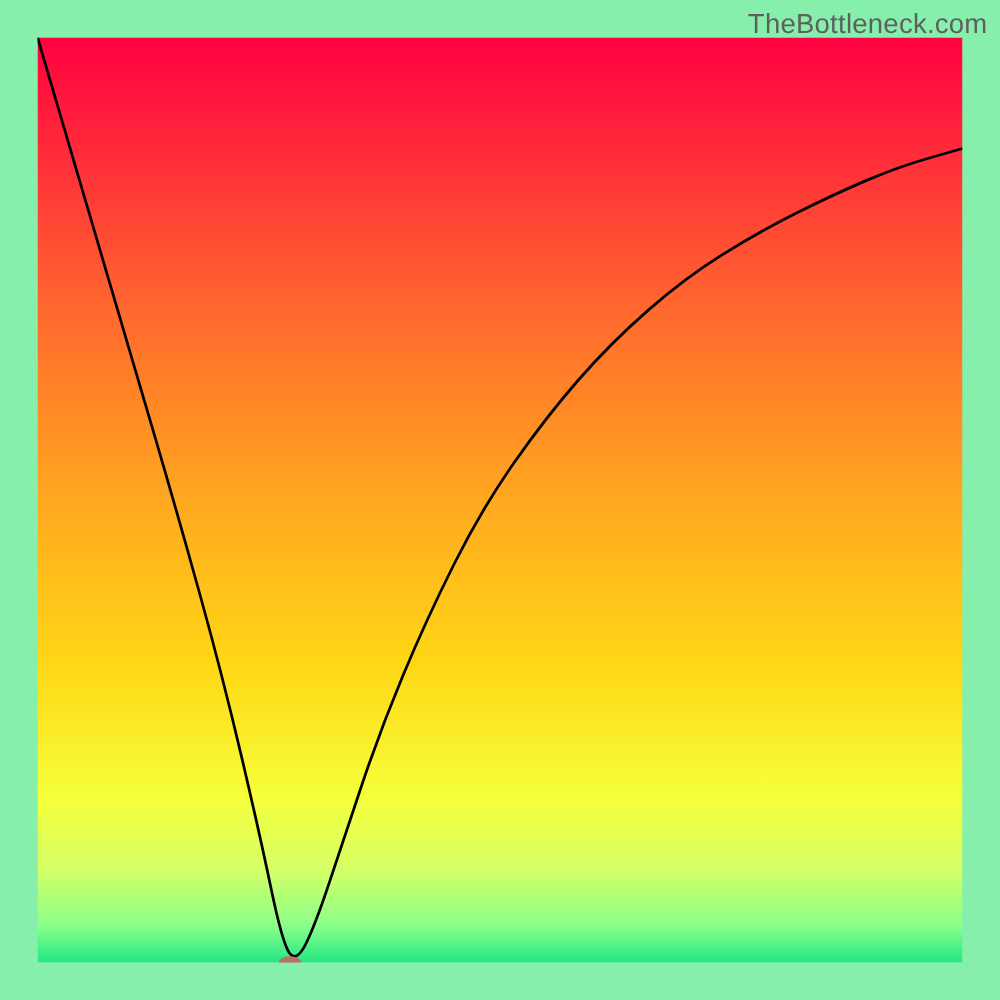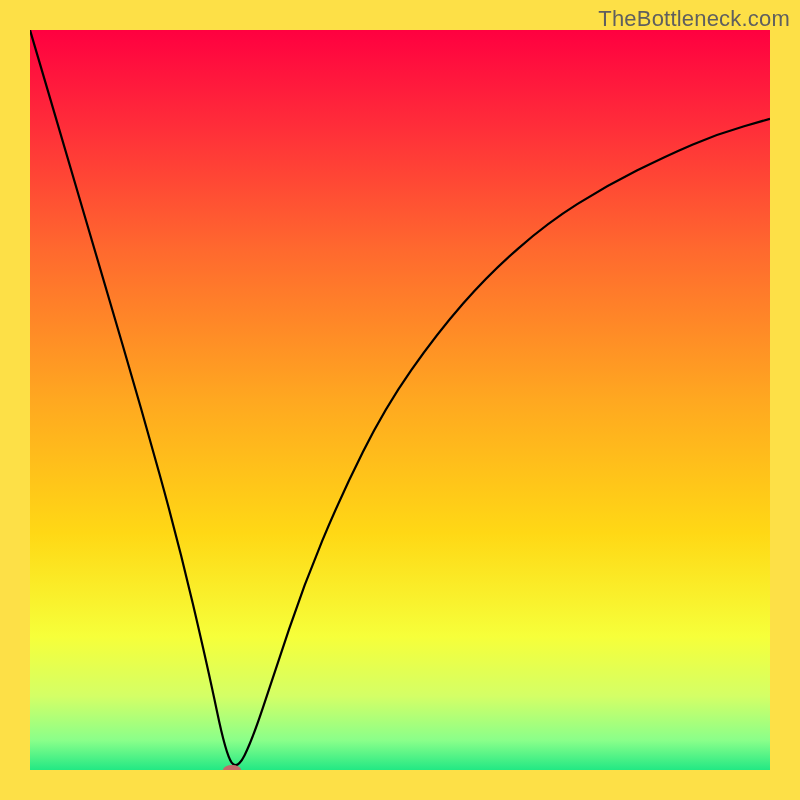--- a/index.html
+++ b/index.html
@@ -7,21 +7,21 @@
     padding: 0;
     width: 800px;
     height: 800px;
     overflow: hidden;
     font-family: Arial, Helvetica, sans-serif;
   }
   .chart-container {
     position: relative;
     width: 800px;
     height: 800px;
-    background: #fde047;
+    background: #86efac;
   }
   .attribution {
     position: absolute;
     top: 6px;
     right: 10px;
     color: #5f5f5f;
     font-size: 22px;
     font-weight: 500;
     z-index: 10;
     letter-spacing: 0.2px;

